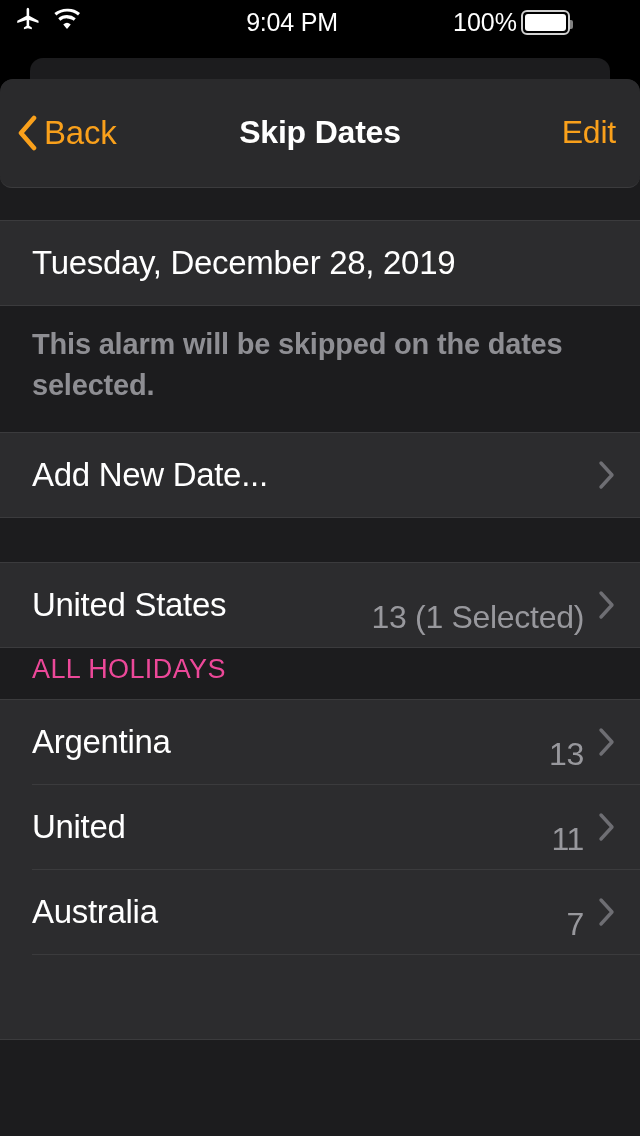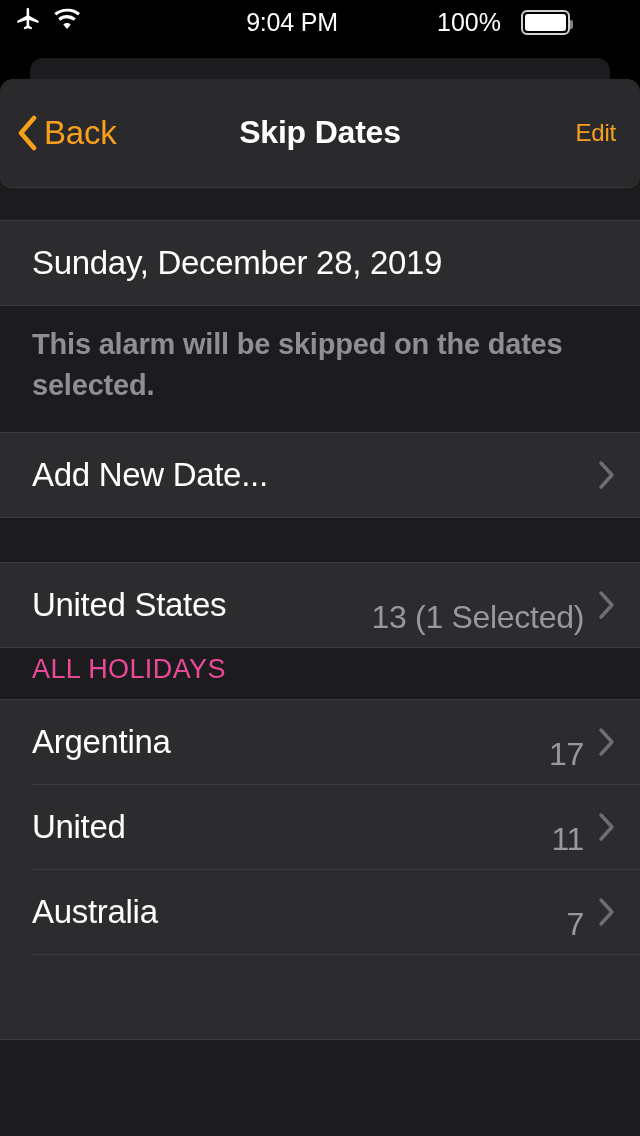--- a/index.html
+++ b/index.html
@@ -46,21 +46,21 @@
     left: 0; right: 0;
     text-align: center;
     font-size: 25px;
     letter-spacing: -0.2px;
   }
   .status-right {
     position: absolute;
     right: 14px;
     display: flex;
     align-items: center;
-    gap: 20px;
+    gap: 4px;
     font-size: 25px;
   }
   .battery {
     position: relative;
     width: 49px;
     height: 25px;
     border: 2px solid rgba(255,255,255,0.82);
     border-radius: 6px;
     box-sizing: border-box;
     display: inline-block;
@@ -145,21 +145,21 @@
     font-weight: bold;
     color: #ffffff;
     letter-spacing: -0.2px;
   }
   .nav-edit {
     position: absolute;
     right: 24px;
     top: 0; bottom: 1px;
     display: flex;
     align-items: center;
-    font-size: 24px;
+    font-size: 32px;
     color: #f9a01b;
     cursor: pointer;
     letter-spacing: -0.2px;
   }
 
   
   .table {
     background: #1c1c1e;
   }
   .gap {
@@ -274,21 +274,21 @@
       <div class="nav-title">Skip Dates</div>
       <div class="nav-edit">Edit</div>
     </div>
 
     <div class="table">
 
       <div class="gap" style="height:32px"></div>
 
       <div class="group">
         <div class="cell">
-          <span class="cell-title">Sunday, December 28, 2019</span>
+          <span class="cell-title">Tuesday, December 28, 2019</span>
         </div>
       </div>
       <div class="footer-text">This alarm will be skipped on the dates selected.</div>
 
       <div class="group">
         <div class="cell">
           <span class="cell-title">Add New Date...</span>
           <span class="cell-spacer"></span>
           <span class="chev-right">
             <svg width="18" height="30" viewBox="0 0 18 30" fill="none" aria-hidden="true">
@@ -313,21 +313,21 @@
         </div>
       </div>
 
       <div class="section-header">ALL HOLIDAYS</div>
 
       <div class="group">
 
         <div class="cell">
           <span class="cell-title">Argentina</span>
           <span class="cell-spacer"></span>
-          <span class="cell-detail">17</span>
+          <span class="cell-detail">13</span>
           <span class="chev-right">
             <svg width="18" height="30" viewBox="0 0 18 30" fill="none" aria-hidden="true">
               <path d="M3 3l11 12L3 27" stroke="#6e6e73" stroke-width="3.4" stroke-linecap="round" stroke-linejoin="round"></path>
             </svg>
           </span>
         </div>
         <div class="separator"></div>
 
         <div class="cell">
           <span class="cell-title">United</span>

